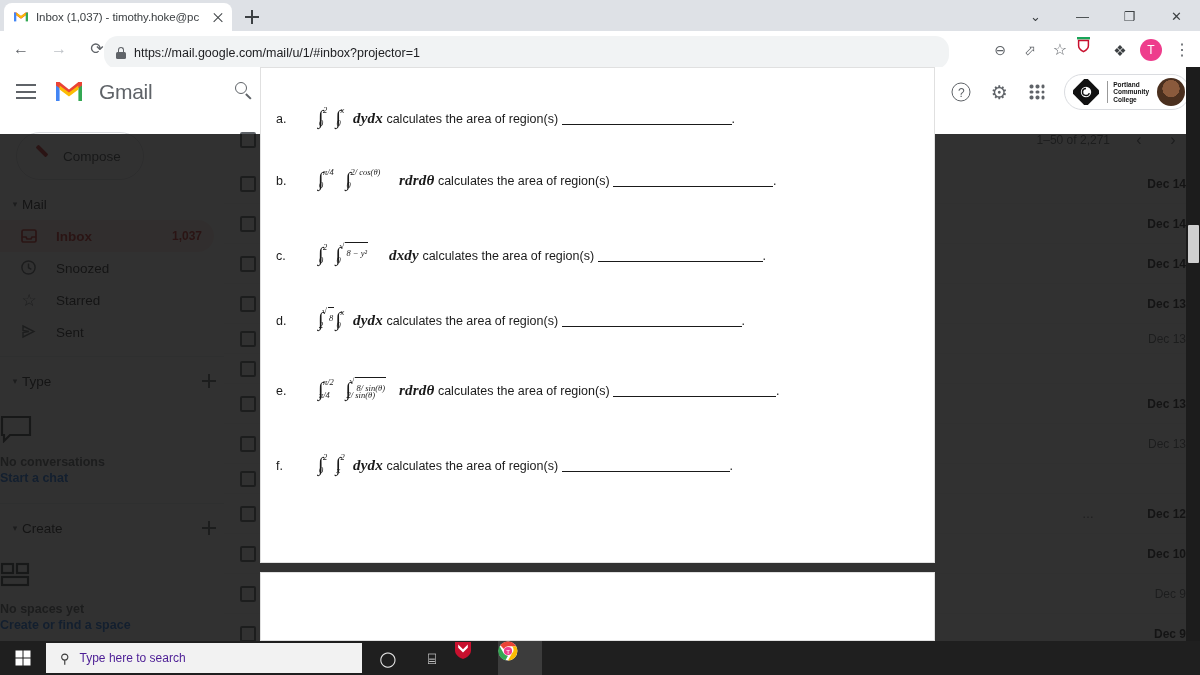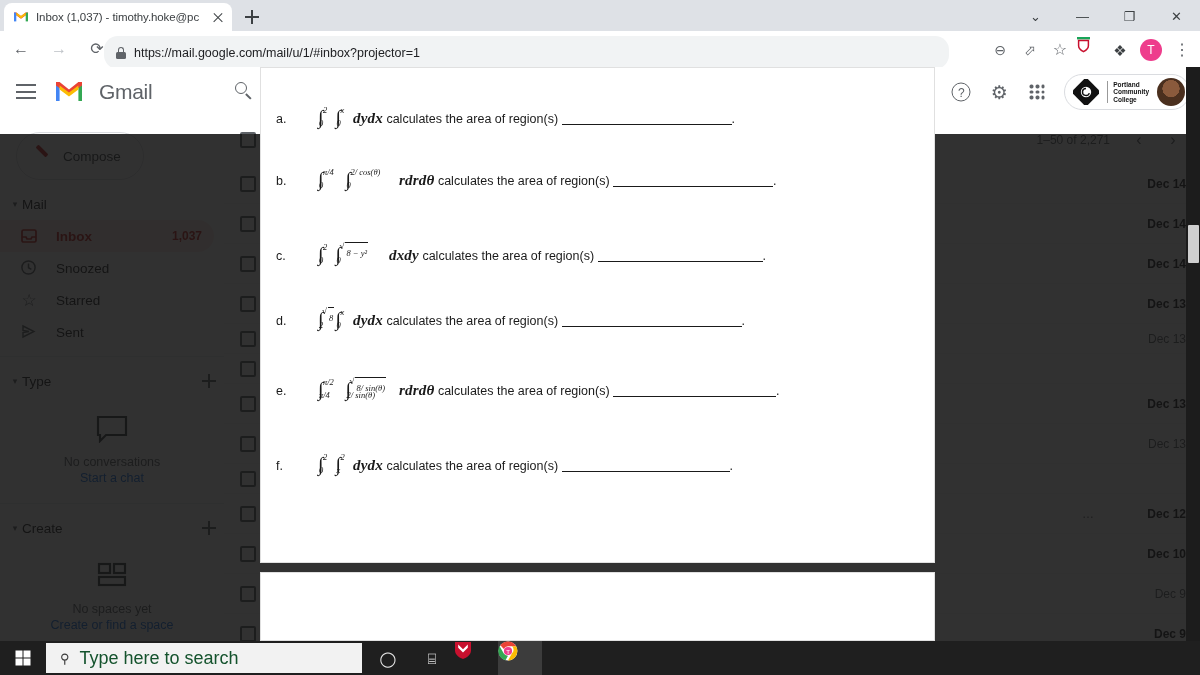--- a/index.html
+++ b/index.html
@@ -178,21 +178,21 @@
     display: flex; align-items: center; height: 32px; padding-left: 20px;
     gap: 18px; border-radius: 0 16px 16px 0; margin-right: 10px;
   }
   .nav-item.active { background: #fce8e6; }
   .nav-ic { width: 18px; height: 18px; position: relative; color: #5f6368; font-size: 14px; }
   .nav-ic .ng { position: absolute; left: 50%; top: 50%; transform: translate(-50%,-50%); line-height: 1; }
   .nav-lbl { font-size: 13.5px; color: #202124; flex: 1; }
   .nav-item.active .nav-lbl { color: #c5221f; font-weight: bold; }
   .nav-count { font-size: 12px; color: #c5221f; font-weight: bold; padding-right: 12px; }
 
-  .empty-block { text-align: center; padding: 18px 0 10px; }
+  .empty-block { text-align: left; padding: 18px 0 10px; font-weight: bold; }
   .empty-ic { margin: 0 auto 8px; }
   .empty-txt { font-size: 12.5px; color: #5f6368; }
   .empty-link { font-size: 12.5px; color: #1a73e8; margin-top: 2px; }
   .divider { height: 1px; background: #e8eaed; margin: 8px 0 0 0; }
 
   
   .maillist { position: absolute; left: 224px; top: 49px; right: 0; bottom: 0; background: #fff; }
   .list-toolbar { height: 48px; display: flex; align-items: center; position: relative; }
   .chk {
     width: 16px; height: 16px; border: 2px solid #5f6368; border-radius: 2px;
@@ -279,21 +279,21 @@
     position: absolute; left: 50%; top: 50%; transform: translate(-50%,-50%);
     width: 15px; height: 15px; display: grid;
     grid-template-columns: 1fr 1fr; grid-template-rows: 1fr 1fr; gap: 1.6px;
   }
   .win-logo i { background: #fff; display: block; }
   .tb-search {
     width: 316px; height: 30px; background: #f2f2f2; display: flex;
     align-items: center; gap: 10px; padding-left: 14px;
   }
   .tb-search-glyph { font-size: 13px; color: #3a3a3a; }
-  .tb-search-text { font-size: 18px; color: #14532d; }
+  .tb-search-text { font-size: 12px; color: #4c1d95; }
   .tb-app { width: 44px; height: 34px; position: relative; }
   .tb-app-g { position: absolute; left: 50%; top: 50%; transform: translate(-50%,-50%); line-height:1; }
 </style>
 </head>
 <body>
 
 <div id="root">
 
   <div class="chrome-tabstrip">
     <div class="tab">

